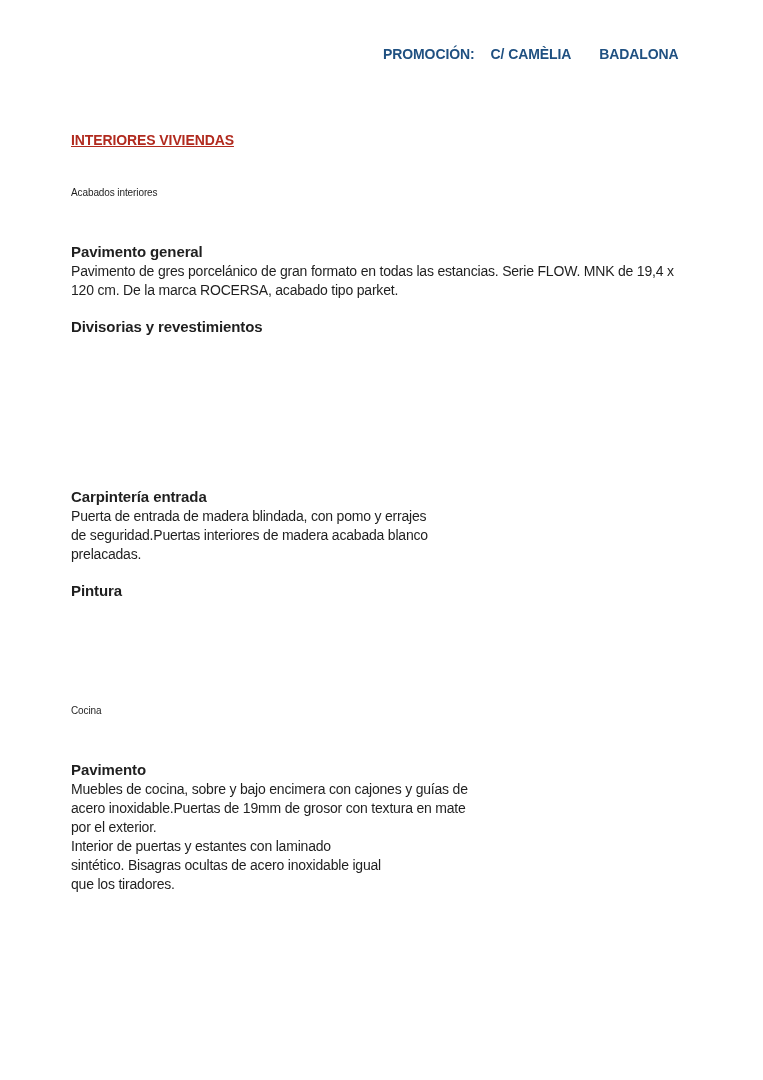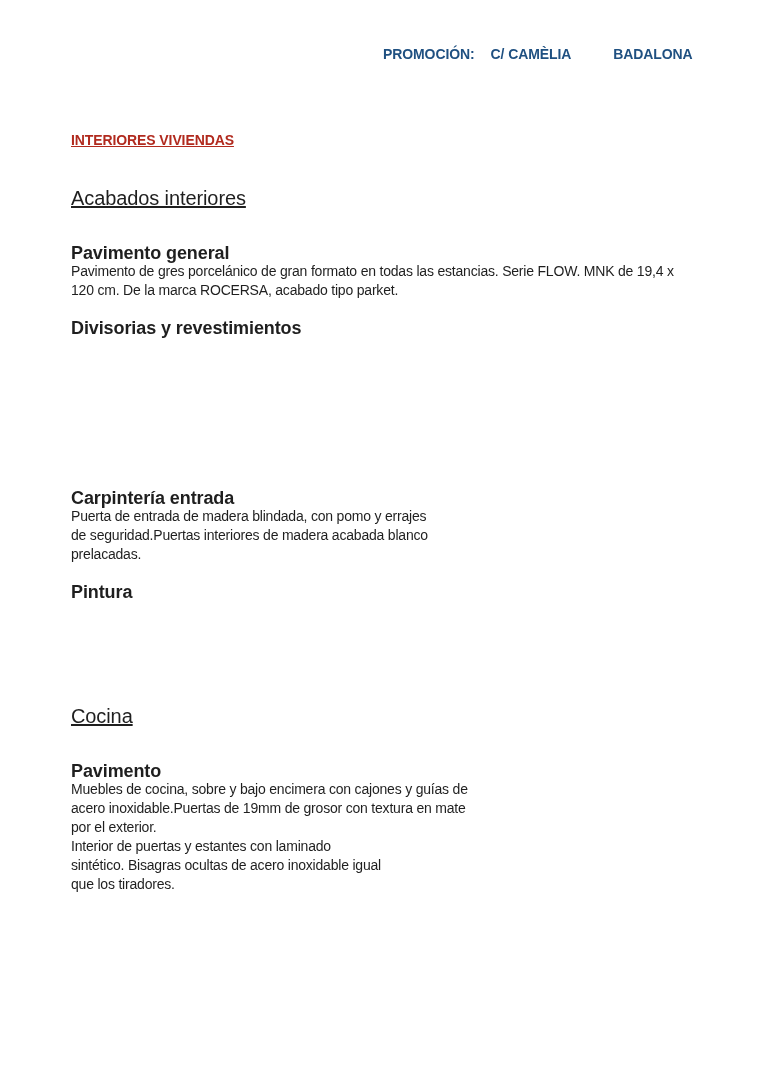--- a/index.html
+++ b/index.html
@@ -25,38 +25,37 @@
   .abs{position:absolute;}
   .doc-header{
     top:46px;left:383px;
     font-size:14px;
     font-weight:bold;
     color:var(--header-blue,#1f5081);
     white-space:nowrap;
     letter-spacing:-0.1px;
   }
   .doc-header .street{margin-left:16px;}
-  .doc-header .city{margin-left:42px;text-align:right;}
+  .doc-header .city{margin-left:28px;text-align:right;}
   .doc-title{
     top:132px;left:71px;
     font-size:14px;
     font-weight:bold;
     color:var(--title-red,#b12a1e);
     text-decoration:underline;
     letter-spacing:-0.1px;
   }
   .doc-subtitle{
     left:71px;
-    font-size:20px;
-    text-decoration:underline;
+    font-size:10px;
     letter-spacing:-0.1px;
   }
   .sec-heading{
     left:71px;
-    font-size:18px;
+    font-size:15px;
     font-weight:bold;
     letter-spacing:-0.1px;
     white-space:nowrap;
   }
   .sec-body{
     left:71px;
     font-size:14px;
     line-height:19px;
     letter-spacing:-0.2px;
     white-space:pre-line;

